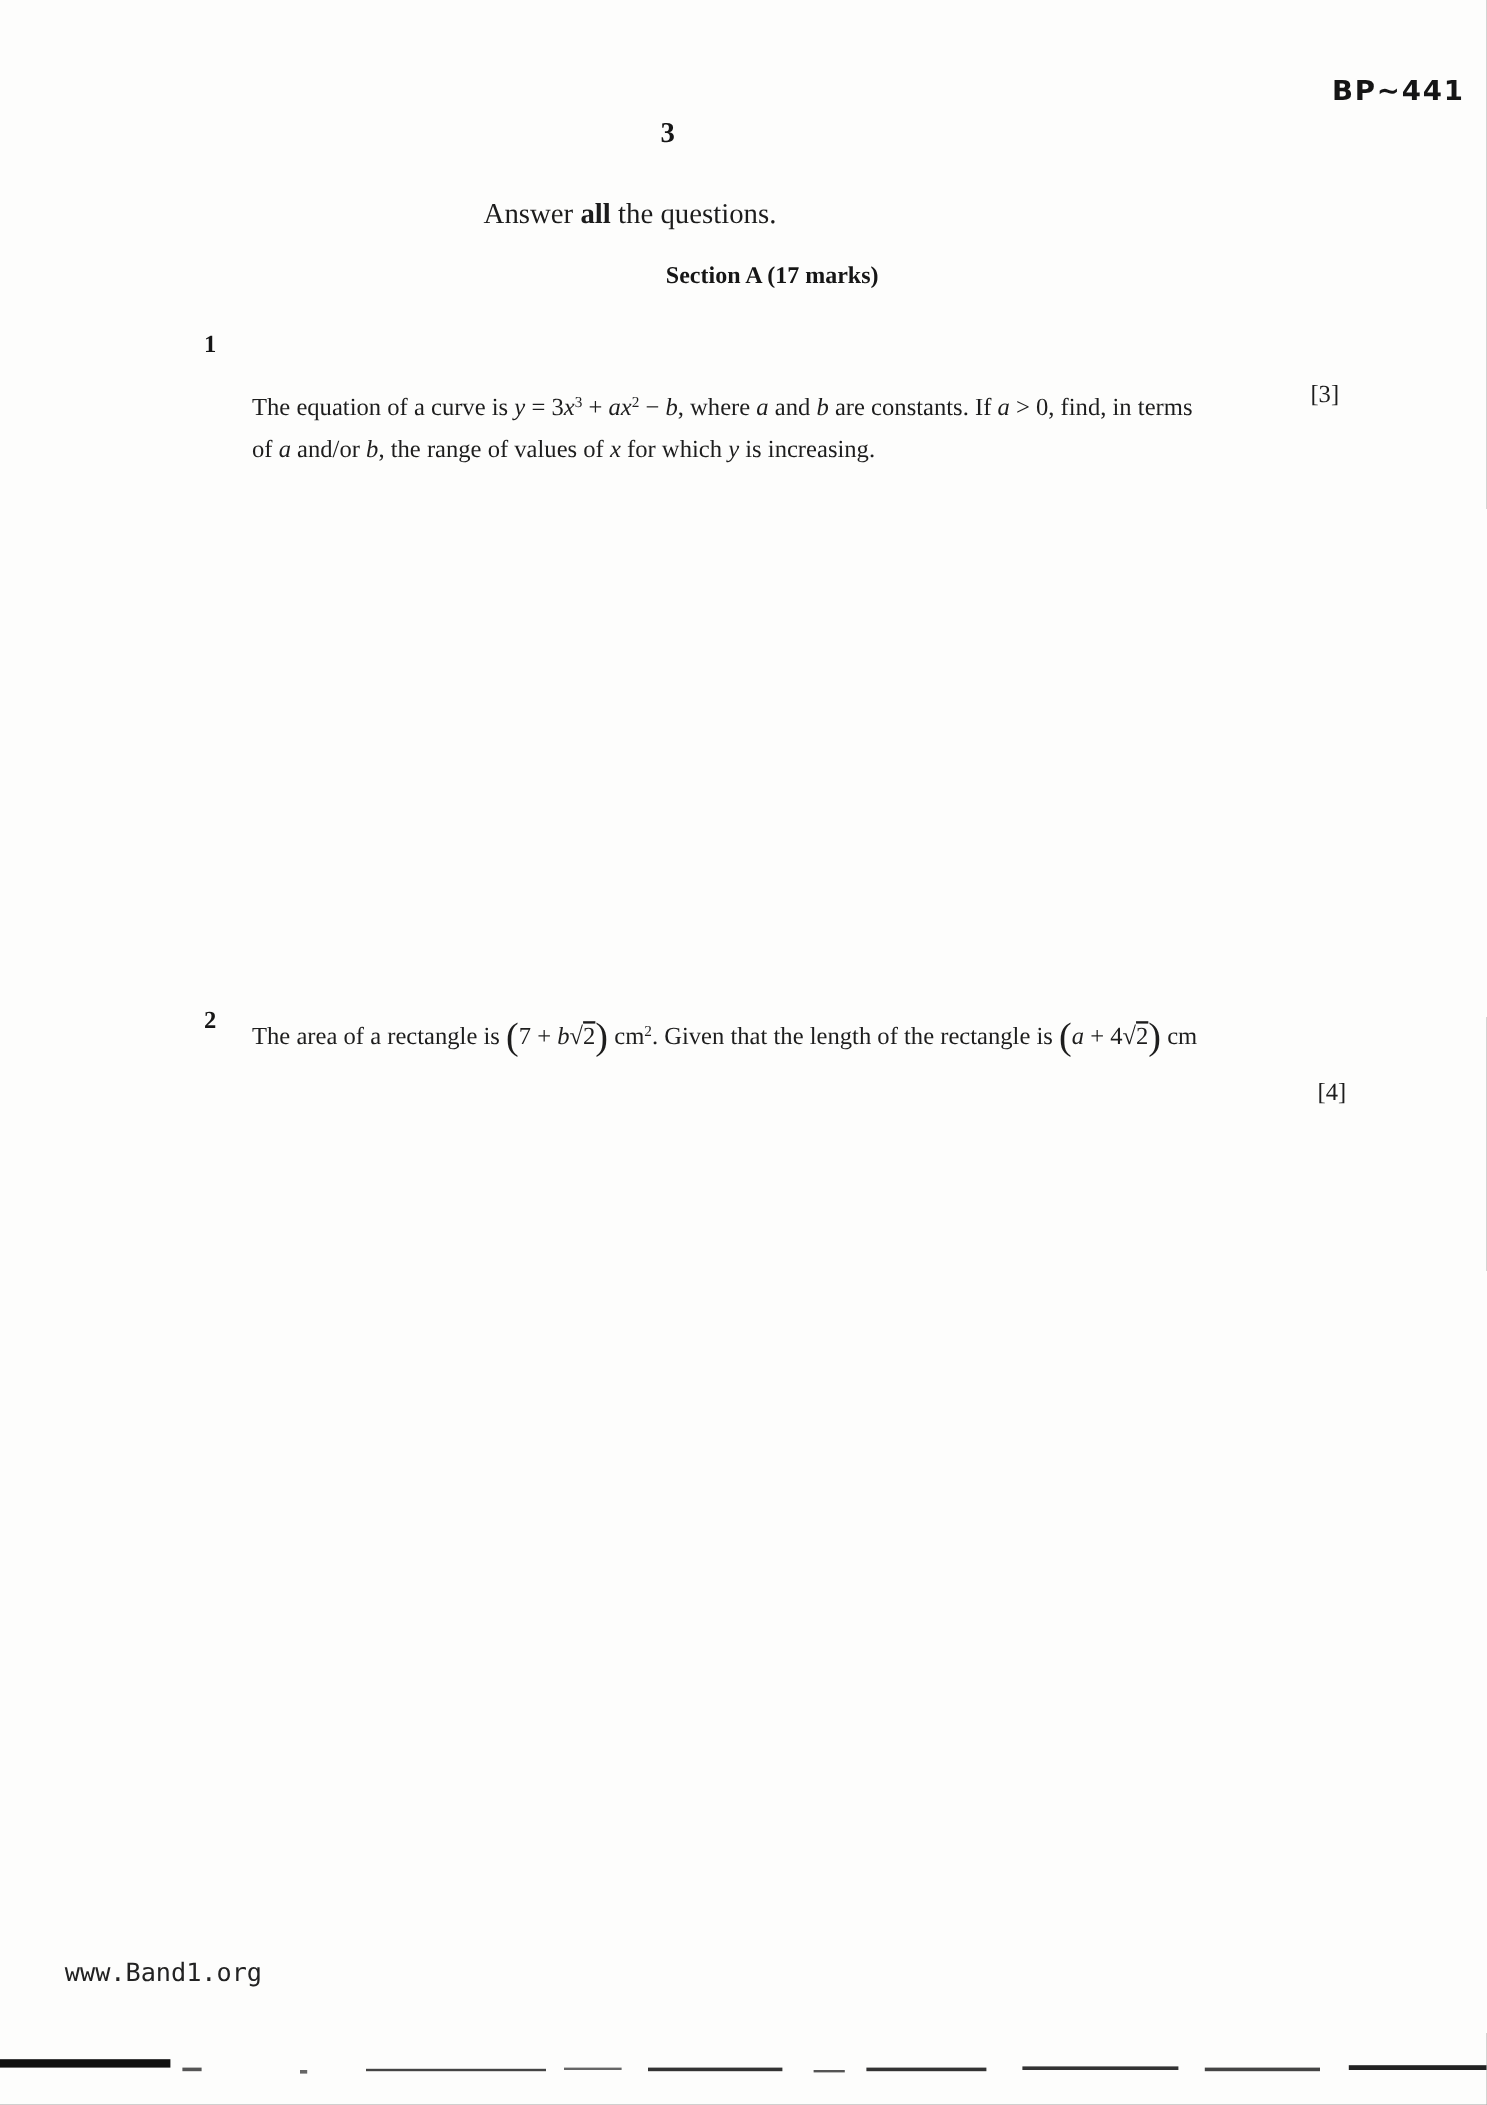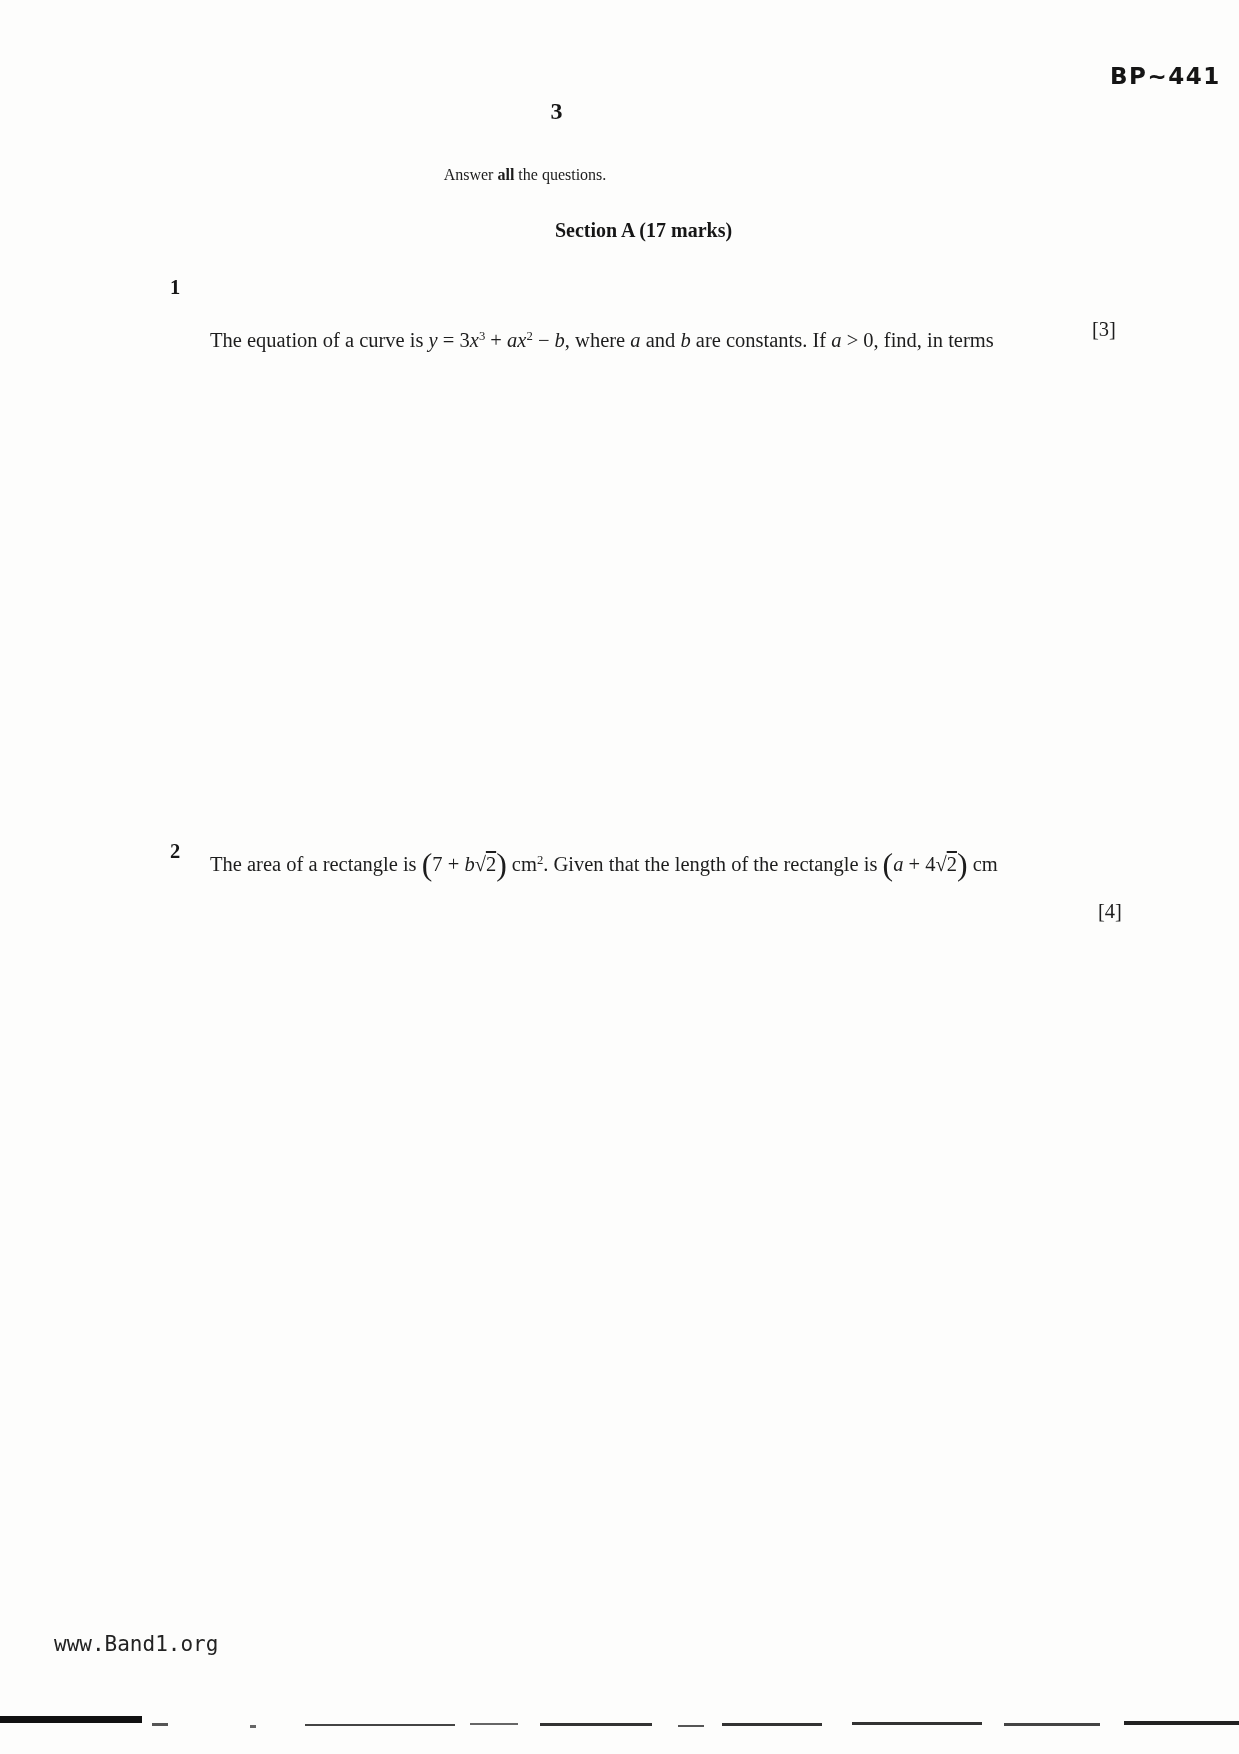--- a/index.html
+++ b/index.html
@@ -16,21 +16,21 @@
     position:absolute;top:28px;left:1110px;
     font-family:"DejaVu Sans","Liberation Sans",sans-serif;
     font-size:23px;font-weight:600;letter-spacing:1.5px;color:#151515;margin-top:35px;
   }
   .page-number{
     position:absolute;top:98px;left:0;width:1113px;
     text-align:center;font-size:24px;font-weight:bold;color:#161616;
   }
   .instruction{
     position:absolute;top:166px;left:0;width:1050px;
-    text-align:center;font-size:16px;color:#1c1c1c;
+    text-align:center;font-size:24px;color:#1c1c1c;
   }
   .section-title{
     position:absolute;top:219px;left:0;width:1239px;
     text-align:center;font-size:20px;font-weight:bold;color:#161616;margin-left:24px;
   }
   .question{
     position:absolute;left:170px;
     display:flex;align-items:flex-start;
     font-size:20.5px;color:#1d1d1d;
   }
@@ -70,20 +70,21 @@
   <div class="page-number">3</div>
 
   <div class="instruction"><span>Answer </span><span class="b">all</span><span> the questions.</span></div>
 
   <div class="section-title">Section A (17 marks)</div>
 
   <div class="question q1">
     <div class="q-num">1</div>
     <div class="q-lines">
       <div><span>The equation of a curve is  </span><span class="it">y</span><span> = 3</span><span class="it">x</span><span class="sup">3</span><span> + </span><span class="it">ax</span><span class="sup">2</span><span> − </span><span class="it">b</span><span>, where </span><span class="it">a</span><span> and </span><span class="it">b</span><span> are constants. If </span><span class="it">a</span><span> &gt; 0, find, in terms</span></div>
+      <div><span>of </span><span class="it">a</span><span> and/or </span><span class="it">b</span><span>, the range of values of </span><span class="it">x</span><span> for which </span><span class="it">y</span><span> is increasing.</span></div>
     </div>
   </div>
 
   <div class="marks marks-1">[3]</div>
 
   <div class="question q2">
     <div class="q-num">2</div>
     <div class="q-lines">
       <div><span>The area of a rectangle is </span><span class="bigp">(</span><span>7 + </span><span class="it">b</span><span>√</span><span class="rad">2</span><span class="bigp">)</span><span> cm</span><span class="sup">2</span><span>. Given that the length of the rectangle is </span><span class="bigp">(</span><span class="it">a</span><span> + 4√</span><span class="rad">2</span><span class="bigp">)</span><span> cm</span></div>
     </div>

